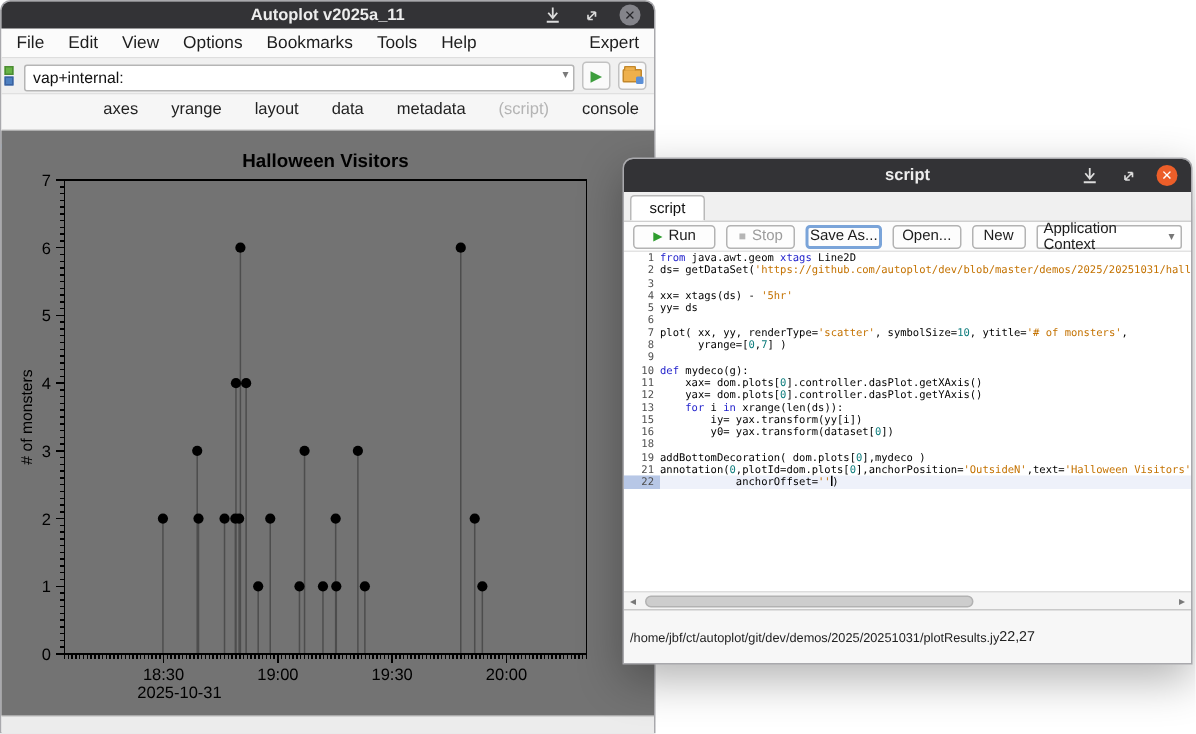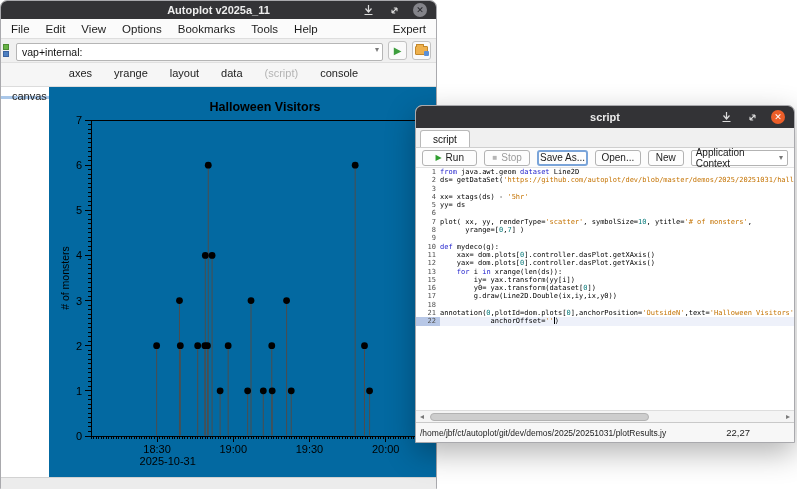--- a/index.html
+++ b/index.html
@@ -45,21 +45,21 @@
   .folder-shape:before { content:""; position:absolute; top:-3px; left:0; width:6px; height:2px;
                   background:#eeb04c; border:1px solid #c2872a; border-bottom:none;
                   border-radius:1px 1px 0 0; }
   .folder-shape:after { content:""; position:absolute; right:-2px; bottom:-2px; width:5px; height:5px;
                   background:#5b8fd6; border-radius:1px; }
   .main-tabbar { height:24px; background:#f6f6f6; display:flex; align-items:stretch;
                  border-bottom:1px solid #dcdcdc; font-size:11px; color:#222; }
   .mtab { display:flex; align-items:center; padding:0 11px; border-bottom:3px solid transparent; }
   .mtab.selected { background:#fff; border-bottom:3px solid #a9c7e9;margin-top:33px; }
   .mtab.disabled { color:#b4b4b4; }
-  .canvas-area { position:relative; height:390px; background:#0369a1;margin-left:48px; }
+  .canvas-area { position:relative; height:390px; background:#737373; }
   .main-statusbar { height:13px; background:#ececec; border-top:1px solid #d2d2d2; }
 
   
   #script-window { left:415px; top:105px; width:380px; height:338px;
                    border-top-left-radius:7px; border-top-right-radius:7px;
                    box-shadow:0 10px 30px rgba(0,0,0,.30); display:flex; flex-direction:column; }
   #script-window .titlebar { height:22px; }
   .s-tabbar { height:20px; background:#f0f0f0; border-bottom:1px solid #cfcfcf;
               display:flex; align-items:flex-end; padding-left:4px; }
   .s-tab { background:#fff; border:1px solid #b9b9b9; border-bottom:none; font-size:10px;
@@ -90,23 +90,23 @@
   .tok-k { color:#2222cc; }
   .tok-s { color:#c47200; }
   .tok-n { color:#0b7b7b; }
   .tok-p { color:#000; }
   .caret { display:inline-block; width:0; border-left:1px solid #000; height:7px; vertical-align:-1px; }
   .hscroll { height:12px; background:#f4f4f4; border-top:1px solid #ddd; display:flex; align-items:center; }
   .harrow { width:12px; text-align:center; font-size:8px; color:#777; }
   .htrack { flex:1; position:relative; height:8px; }
   .hthumb { position:absolute; left:2px; top:0; width:62%; height:8px; background:#cdcdcd;
             border:1px solid #b2b2b2; border-radius:4px; }
-  .s-statusbar { height:20px; background:#f7f7f7; border-top:1px solid #c9c9c9;
+  .s-statusbar { height:36px; background:#f7f7f7; border-top:1px solid #c9c9c9;
                  display:flex; align-items:center; font-size:8.5px; color:#222;
-                 padding:0 44px 0 4px; justify-content:space-between; }
+                 padding:0 44px 0 4px; }
   .s-statusbar .pos { font-size:9.5px; }
 </style>
 </head>
 <body>
 
 <div class="desktop">
 
   <div class="window" id="main-window">
     <div class="titlebar">
       <span class="title">Autoplot v2025a_11</span>
@@ -151,20 +151,21 @@
       <span class="squarebtn">
           <span class="folder-shape"></span>
         </span>
     </div>
     <div class="main-tabbar" id="main-tabbar">
         <span class="mtab selected">canvas</span>
         <span class="mtab">axes</span>
         <span class="mtab">yrange</span>
         <span class="mtab">layout</span>
         <span class="mtab">data</span>
+        <span class="mtab">metadata</span>
         <span class="mtab disabled">(script)</span>
         <span class="mtab">console</span>
       </div>
     <div class="canvas-area">
       <svg id="plot-svg" width="437" height="390" viewBox="0 0 437 390" font-family="Liberation Sans, sans-serif">
           <line x1="107.62043795620419" y1="258.7142857142857" x2="107.62043795620419" y2="348.5" stroke="#4d4d4d" stroke-width="1"></line>
           <line x1="130.48175182481734" y1="213.57142857142858" x2="130.48175182481734" y2="348.5" stroke="#4d4d4d" stroke-width="1"></line>
           <line x1="131.32846715328486" y1="258.7142857142857" x2="131.32846715328486" y2="348.5" stroke="#4d4d4d" stroke-width="1"></line>
           <line x1="148.68613138686132" y1="258.7142857142857" x2="148.68613138686132" y2="348.5" stroke="#4d4d4d" stroke-width="1"></line>
           <line x1="155.8832116788319" y1="258.7142857142857" x2="155.8832116788319" y2="348.5" stroke="#4d4d4d" stroke-width="1"></line>
@@ -475,21 +476,21 @@
       </button>
       <span class="combo">
         <span>Application Context</span>
         <span class="fchev">▾</span>
       </span>
     </div>
     <div class="editor">
       <div class="codecol" id="code-lines">
           <div class="line">
             <span class="ln">1</span>
-            <span class="lc"><span class="tok-k">from</span><span class="tok-p"> java.awt.geom </span><span class="tok-k">dataset</span><span class="tok-p"> Line2D</span></span>
+            <span class="lc"><span class="tok-k">from</span><span class="tok-p"> java.awt.geom </span><span class="tok-k">xtags</span><span class="tok-p"> Line2D</span></span>
           </div>
           <div class="line">
             <span class="ln">2</span>
             <span class="lc"><span class="tok-p">ds= getDataSet(</span><span class="tok-s">'https://github.com/autoplot/dev/blob/master/demos/2025/20251031/hallowee</span></span>
           </div>
           <div class="line">
             <span class="ln">3</span>
             <span class="lc"></span>
           </div>
           <div class="line">
@@ -534,26 +535,26 @@
           </div>
           <div class="line">
             <span class="ln">15</span>
             <span class="lc"><span class="tok-p">        iy= yax.transform(yy[i])</span></span>
           </div>
           <div class="line">
             <span class="ln">16</span>
             <span class="lc"><span class="tok-p">        y0= yax.transform(dataset[</span><span class="tok-n">0</span><span class="tok-p">])</span></span>
           </div>
           <div class="line">
-            <span class="ln">17</span>
-            <span class="lc"><span class="tok-p">        g.draw(Line2D.Double(ix,iy,ix,y0))</span></span>
-          </div>
-          <div class="line">
             <span class="ln">18</span>
             <span class="lc"></span>
+          </div>
+          <div class="line">
+            <span class="ln">19</span>
+            <span class="lc"><span class="tok-p">addBottomDecoration( dom.plots[</span><span class="tok-n">0</span><span class="tok-p">],mydeco )</span></span>
           </div>
           <div class="line">
             <span class="ln">21</span>
             <span class="lc"><span class="tok-p">annotation(</span><span class="tok-n">0</span><span class="tok-p">,plotId=dom.plots[</span><span class="tok-n">0</span><span class="tok-p">],anchorPosition=</span><span class="tok-s">'OutsideN'</span><span class="tok-p">,text=</span><span class="tok-s">'Halloween Visitors'</span></span>
           </div>
           <div class="line cur">
             <span class="ln">22</span>
             <span class="lc"><span class="tok-p">            anchorOffset=</span><span class="tok-s">''</span><span class="caret"></span><span class="tok-p">)</span></span>
           </div>
         </div>

